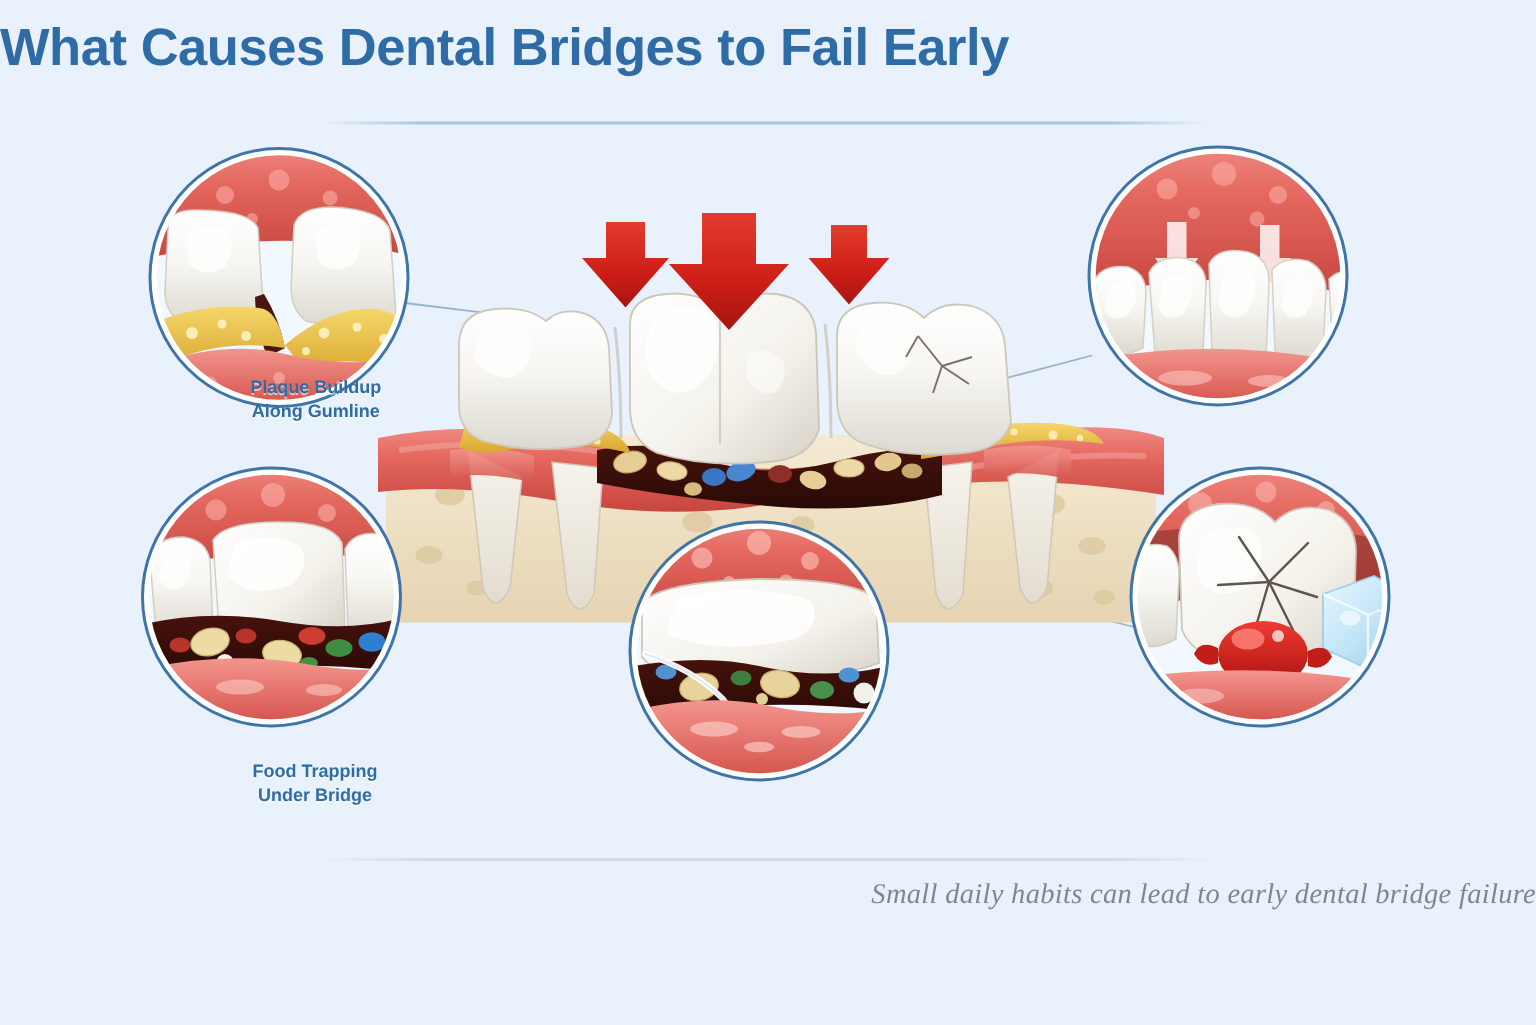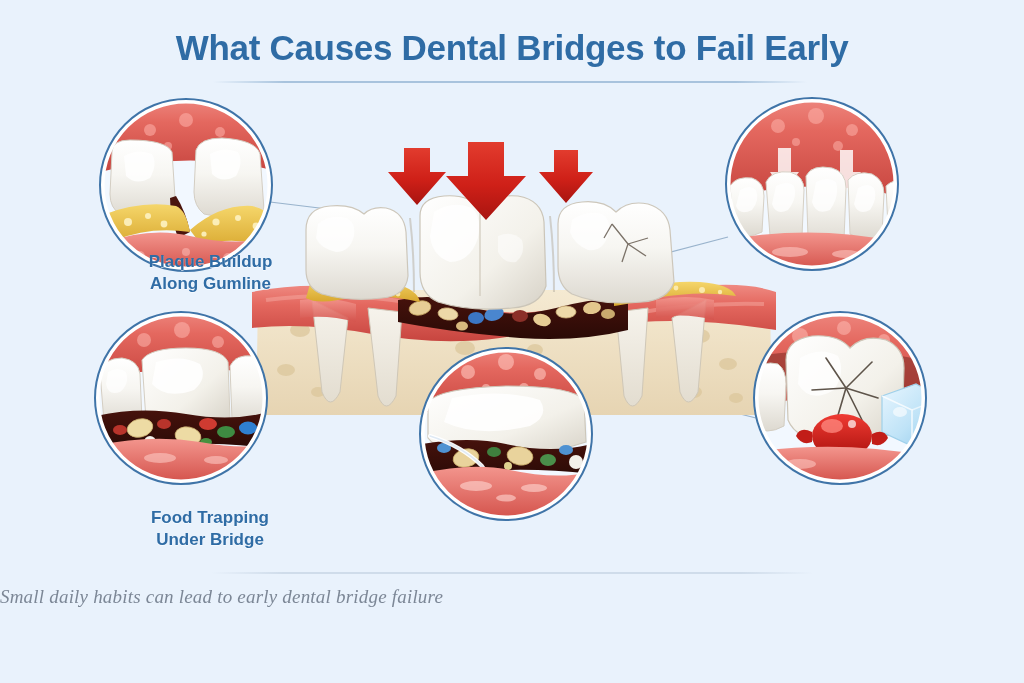--- a/index.html
+++ b/index.html
@@ -7,49 +7,49 @@
   body{
     width:1024px;height:683px;overflow:hidden;
     background:#e9f2fc;
     font-family:"Liberation Sans", sans-serif;
     position:relative;
   }
   #stage{position:absolute;left:0;top:0;width:1024px;height:683px;}
   #stage > svg{position:absolute;left:0;top:0;}
 
   .title{
-    position:absolute;left:0;top:28px;width:1024px;text-align:center;
+    position:absolute;left:0;top:12px;width:1024px;text-align:left;
     font-family:"Liberation Sans", sans-serif;
     font-size:35px;font-weight:bold;color:#2f6ca5;
     letter-spacing:-0.3px;
   }
   .title-rule{
     position:absolute;left:213px;top:81px;width:594px;height:2px;
     background:linear-gradient(to right,rgba(160,190,218,0),#a8c3dd 12%,#a8c3dd 88%,rgba(160,190,218,0));
   }
 
   .caption{
     position:absolute;text-align:center;
-    color:#2f6ca5;font-size:17px;font-weight:bold;line-height:1.32;
+    color:#2f6ca5;font-size:12px;font-weight:bold;line-height:1.32;
     font-family:"Liberation Sans", sans-serif;
     white-space:pre-line;
     text-shadow:0 1px 0 rgba(255,255,255,.6);
   }
   .cap-tl{left:88px;top:251px;width:245px;}
   .cap-tr{left:706px;top:250px;width:245px;}
   .cap-bl{left:60px;top:459px;width:300px;margin-top:48px;}
   .cap-br{left:706px;top:460px;width:260px;}
   .cap-bc{left:350px;top:500px;width:330px;}
 
   .footer-rule{
     position:absolute;left:211px;top:572px;width:602px;height:2px;
     background:linear-gradient(to right,rgba(185,205,224,0),#cfdcea 12%,#cfdcea 88%,rgba(185,205,224,0));
   }
   .footer{
-    position:absolute;left:0;top:586px;width:1024px;text-align:left;
+    position:absolute;left:0;top:586px;width:1024px;text-align:right;
     font-family:"Liberation Serif", serif;
     font-style:italic;font-size:19px;color:#7c8796;letter-spacing:.2px;
   }
 </style>
 </head>
 <body>
 
 <div id="stage">
 
   <svg width="1024" height="683" viewBox="0 0 1024 683">

